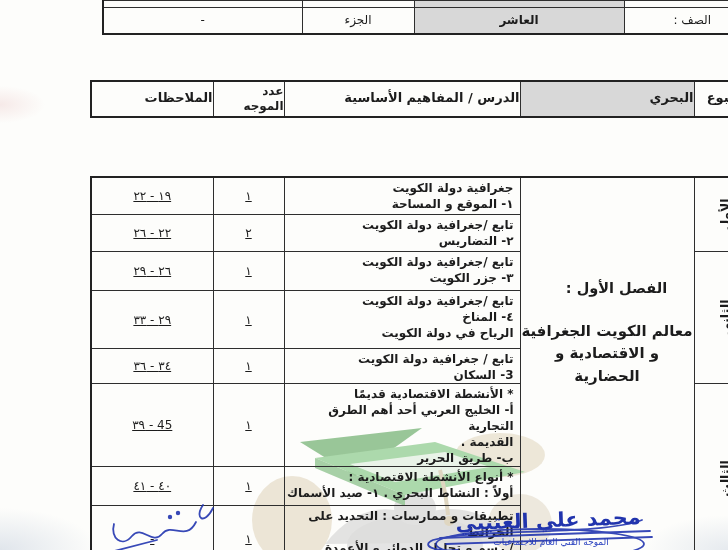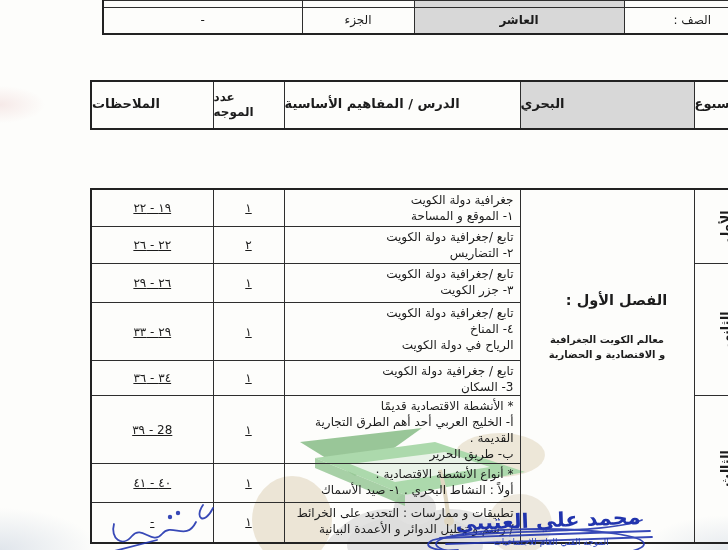--- a/index.html
+++ b/index.html
@@ -9,43 +9,43 @@
     font-family:"DejaVu Sans", sans-serif; color:#1c1c1c; direction:rtl;
     background:
       radial-gradient(ellipse 140px 60px at 0% 100%, rgba(176,190,210,.38), transparent 70%),
       radial-gradient(ellipse 120px 50px at 100% 100%, rgba(176,190,210,.30), transparent 70%),
       radial-gradient(ellipse 60px 25px at 0% 19%, rgba(225,175,175,.25), transparent 75%),
       #fdfdfb;
   }
   table { border-collapse:collapse; table-layout:fixed; }
   td { border:1px solid #2e2e2e; overflow:hidden; }
   .tbl { position:absolute; border:2px solid #222; }
-  .preline { white-space:pre-line; }
+  .preline { white-space:pre-line;font-weight:bold; }
   .shade { background:#d8d8d8;margin-left:25px; }
 
   
   .top-tbl { left:34px; top:0; width:658px; border-top:none; }
   .top-tbl td { height:26px; text-align:center; vertical-align:middle; font-size:12px; }
   .top-tbl tr.cut td { height:7px; }
   .class-value { font-weight:bold; font-size:14px; }
 
   
   .head-tbl { left:30px; top:45px; width:666px; }
-  .head-tbl td { height:48px; text-align:left; vertical-align:middle; font-weight:bold; font-size:13px; line-height:1.25; }
+  .head-tbl td { height:36px; text-align:right; vertical-align:middle; font-weight:bold; font-size:13px; line-height:1.25; }
 
   
   .body-tbl { left:30px; top:103px; width:666px; }
   .body-tbl td { font-size:12px; }
   td.lesson { text-align:right; vertical-align:top; padding:2px 6px 0 2px; line-height:16px; }
   td.num, td.notes { text-align:center; vertical-align:middle;text-decoration:underline; }
   td.week-cell { text-align:center; vertical-align:middle; }
   .week-label { display:inline-block; transform:rotate(-90deg); font-weight:600; font-size:12.5px; white-space:nowrap; }
   td.domain-cell { text-align:center; vertical-align:top; padding-top:102px; }
   .domain-semester { font-weight:bold; font-size:14.5px; margin-bottom:24px;padding-left:19px; }
-  .domain-title { font-weight:bold; font-size:10px; line-height:1.5; }
+  .domain-title { font-weight:bold; font-size:15px; line-height:1.5; }
 
   
   .sig-name {
     position:absolute; left:448px; top:508px; width:200px; z-index:4;
     color:#2134ad; font-weight:bold; font-size:20px; text-align:center;
     transform:rotate(-2deg) scaleX(1.04); white-space:nowrap;
   }
   .sig-stamp {
     position:absolute; left:462px; top:537px; width:178px; z-index:4;
     color:#2d44c0; font-size:9px; text-align:center; white-space:nowrap;
@@ -168,21 +168,21 @@
       <td class="num">١</td>
       <td class="notes">٣٤ - ٣٦</td>
     </tr>
     <tr style="height:68px">
       <td class="week-cell" rowspan="3"><span class="week-label" style="text-decoration:underline">الثالث</span></td>
       <td class="lesson preline">* الأنشطة الاقتصادية قديمًا
 أ- الخليج العربي أحد أهم الطرق التجارية
 القديمة .
 ب- طريق الحرير</td>
       <td class="num">١</td>
-      <td class="notes">28 - ٣٩</td>
+      <td class="notes">45 - ٣٩</td>
     </tr>
     <tr style="height:39px">
       <td class="lesson preline">* أنواع الأنشطة الاقتصادية :
 أولاً : النشاط البحري . ١- صيد الأسماك</td>
       <td class="num">١</td>
       <td class="notes">٤٠ - ٤١</td>
     </tr>
     <tr style="height:40px">
       <td class="lesson preline">تطبيقات و ممارسات : التحديد على الخرائط
 / رسم و تحليل الدوائر و الأعمدة البيانية</td>

